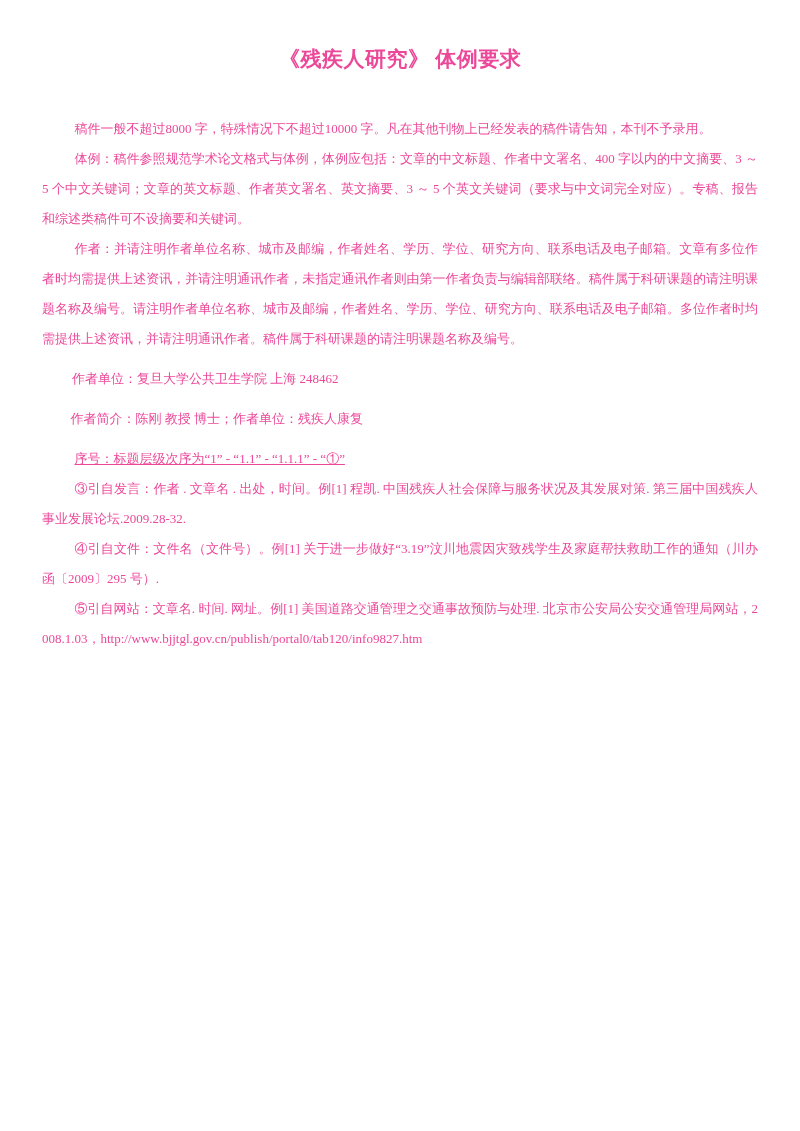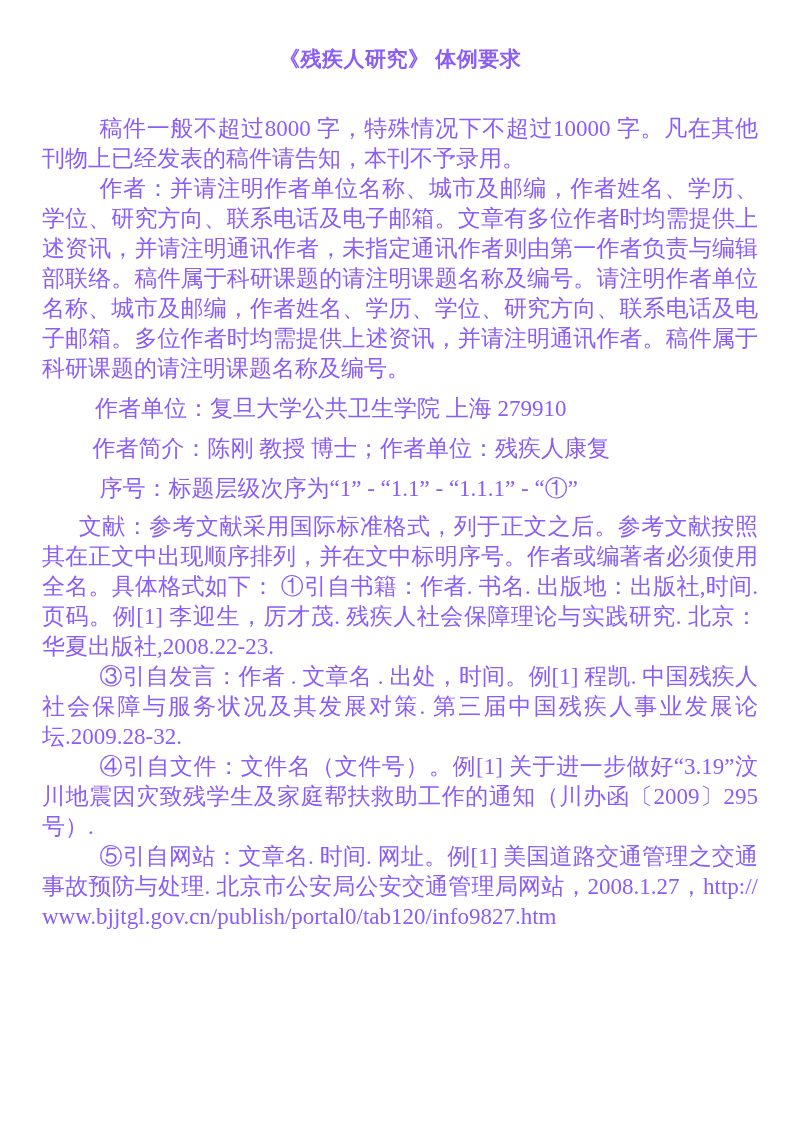--- a/index.html
+++ b/index.html
@@ -7,72 +7,72 @@
     padding: 0;
     background: #ffffff;
   }
   .page {
     width: 800px;
     height: 1131px;
     background: #ffffff;
     box-sizing: border-box;
     padding: 44px 42px 0 42px;
     font-family: "Liberation Serif", "DejaVu Serif", serif;
-    color: #8b5cf6;
+    color: #ec4899;
     overflow: hidden;
   }
   .doc-title {
     font-size: 21px;
     font-weight: bold;
     text-align: center;
     margin: 0 0 40px 0;
     line-height: 30px;
     letter-spacing: 0.5px;
   }
   p.body-para {
     margin: 0;
-    font-size: 23px;
+    font-size: 13px;
     line-height: 30px;
     text-align: justify;
     text-justify: inter-ideograph;
   }
   .indent-25 { text-indent: 2.5em; }
   .indent-16 { text-indent: 1.6em; }
   .example-line {
     margin-top: 10px !important;
     text-align: left;
   }
   .ex-ind-a { text-indent: 0; }
   .ex-ind-b { text-indent: 2.3em; }
   .ex-ind-c { text-indent: 2.2em; }
-  .ex-ind-d { text-indent: 2.5em; }
+  .ex-ind-d { text-indent: 2.5em; text-decoration: underline; }
   .refs-start { margin-top: 8px !important; }
   .url-break { word-break: break-all; }
 </style>
 </head>
 <body>
 
 <div class="page">
 
   <h1 class="doc-title"><span>《残疾人研究》 体例要求</span></h1>
 
   <p class="body-para indent-25">稿件一般不超过8000 字，特殊情况下不超过10000 字。凡在其他刊物上已经发表的稿件请告知，本刊不予录用。</p>
 
+  <p class="body-para indent-25">体例：稿件参照规范学术论文格式与体例，体例应包括：文章的中文标题、作者中文署名、400 字以内的中文摘要、3 ～ 5 个中文关键词；文章的英文标题、作者英文署名、英文摘要、3 ～ 5 个英文关键词（要求与中文词完全对应）。专稿、报告和综述类稿件可不设摘要和关键词。</p>
 
   <p class="body-para indent-25">作者：并请注明作者单位名称、城市及邮编，作者姓名、学历、学位、研究方向、联系电话及电子邮箱。文章有多位作者时均需提供上述资讯，并请注明通讯作者，未指定通讯作者则由第一作者负责与编辑部联络。稿件属于科研课题的请注明课题名称及编号。请注明作者单位名称、城市及邮编，作者姓名、学历、学位、研究方向、联系电话及电子邮箱。多位作者时均需提供上述资讯，并请注明通讯作者。稿件属于科研课题的请注明课题名称及编号。</p>
 
 
-  <p class="body-para example-line ex-ind-b">作者单位：复旦大学公共卫生学院 上海 279910</p>
+  <p class="body-para example-line ex-ind-b">作者单位：复旦大学公共卫生学院 上海 248462</p>
 
   <p class="body-para example-line ex-ind-c">作者简介：陈刚 教授 博士；作者单位：残疾人康复</p>
 
   <p class="body-para example-line ex-ind-d">序号：标题层级次序为“1” - “1.1” - “1.1.1” - “①”</p>
 
-  <p class="body-para indent-16 refs-start">文献：参考文献采用国际标准格式，列于正文之后。参考文献按照其在正文中出现顺序排列，并在文中标明序号。作者或编著者必须使用全名。具体格式如下： ①引自书籍：作者. 书名. 出版地：出版社,时间. 页码。例[1] 李迎生，厉才茂. 残疾人社会保障理论与实践研究. 北京：华夏出版社,2008.22-23.</p>
 
 
   <p class="body-para indent-25">③引自发言：作者 . 文章名 . 出处，时间。例[1] 程凯. 中国残疾人社会保障与服务状况及其发展对策. 第三届中国残疾人事业发展论坛.2009.28-32.</p>
 
   <p class="body-para indent-25">④引自文件：文件名（文件号）。例[1] 关于进一步做好“3.19”汶川地震因灾致残学生及家庭帮扶救助工作的通知（川办函〔2009〕295 号）.</p>
 
-  <p class="body-para indent-25 url-break">⑤引自网站：文章名. 时间. 网址。例[1] 美国道路交通管理之交通事故预防与处理. 北京市公安局公安交通管理局网站，2008.1.27，http://www.bjjtgl.gov.cn/publish/portal0/tab120/info9827.htm</p>
+  <p class="body-para indent-25 url-break">⑤引自网站：文章名. 时间. 网址。例[1] 美国道路交通管理之交通事故预防与处理. 北京市公安局公安交通管理局网站，2008.1.03，http://www.bjjtgl.gov.cn/publish/portal0/tab120/info9827.htm</p>
 
 </div>
 
 </body></html>

